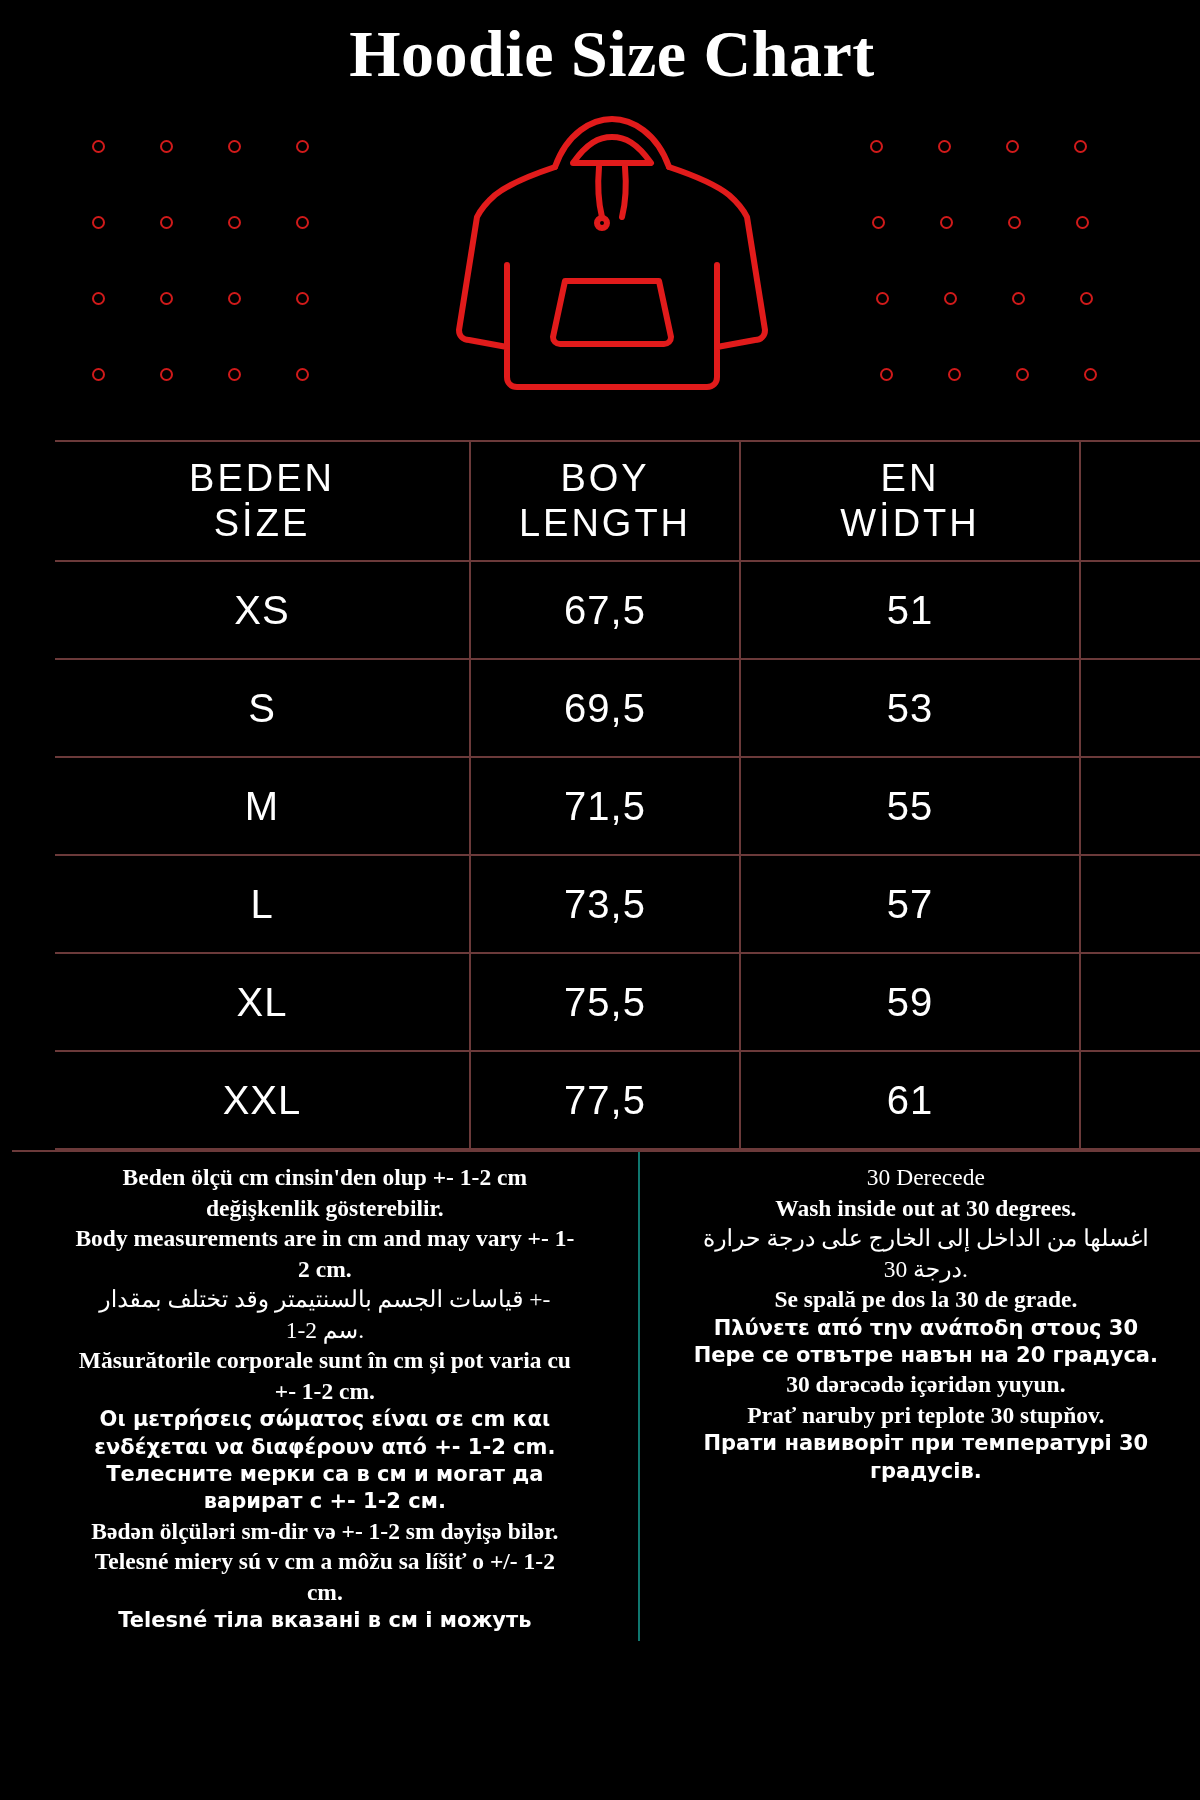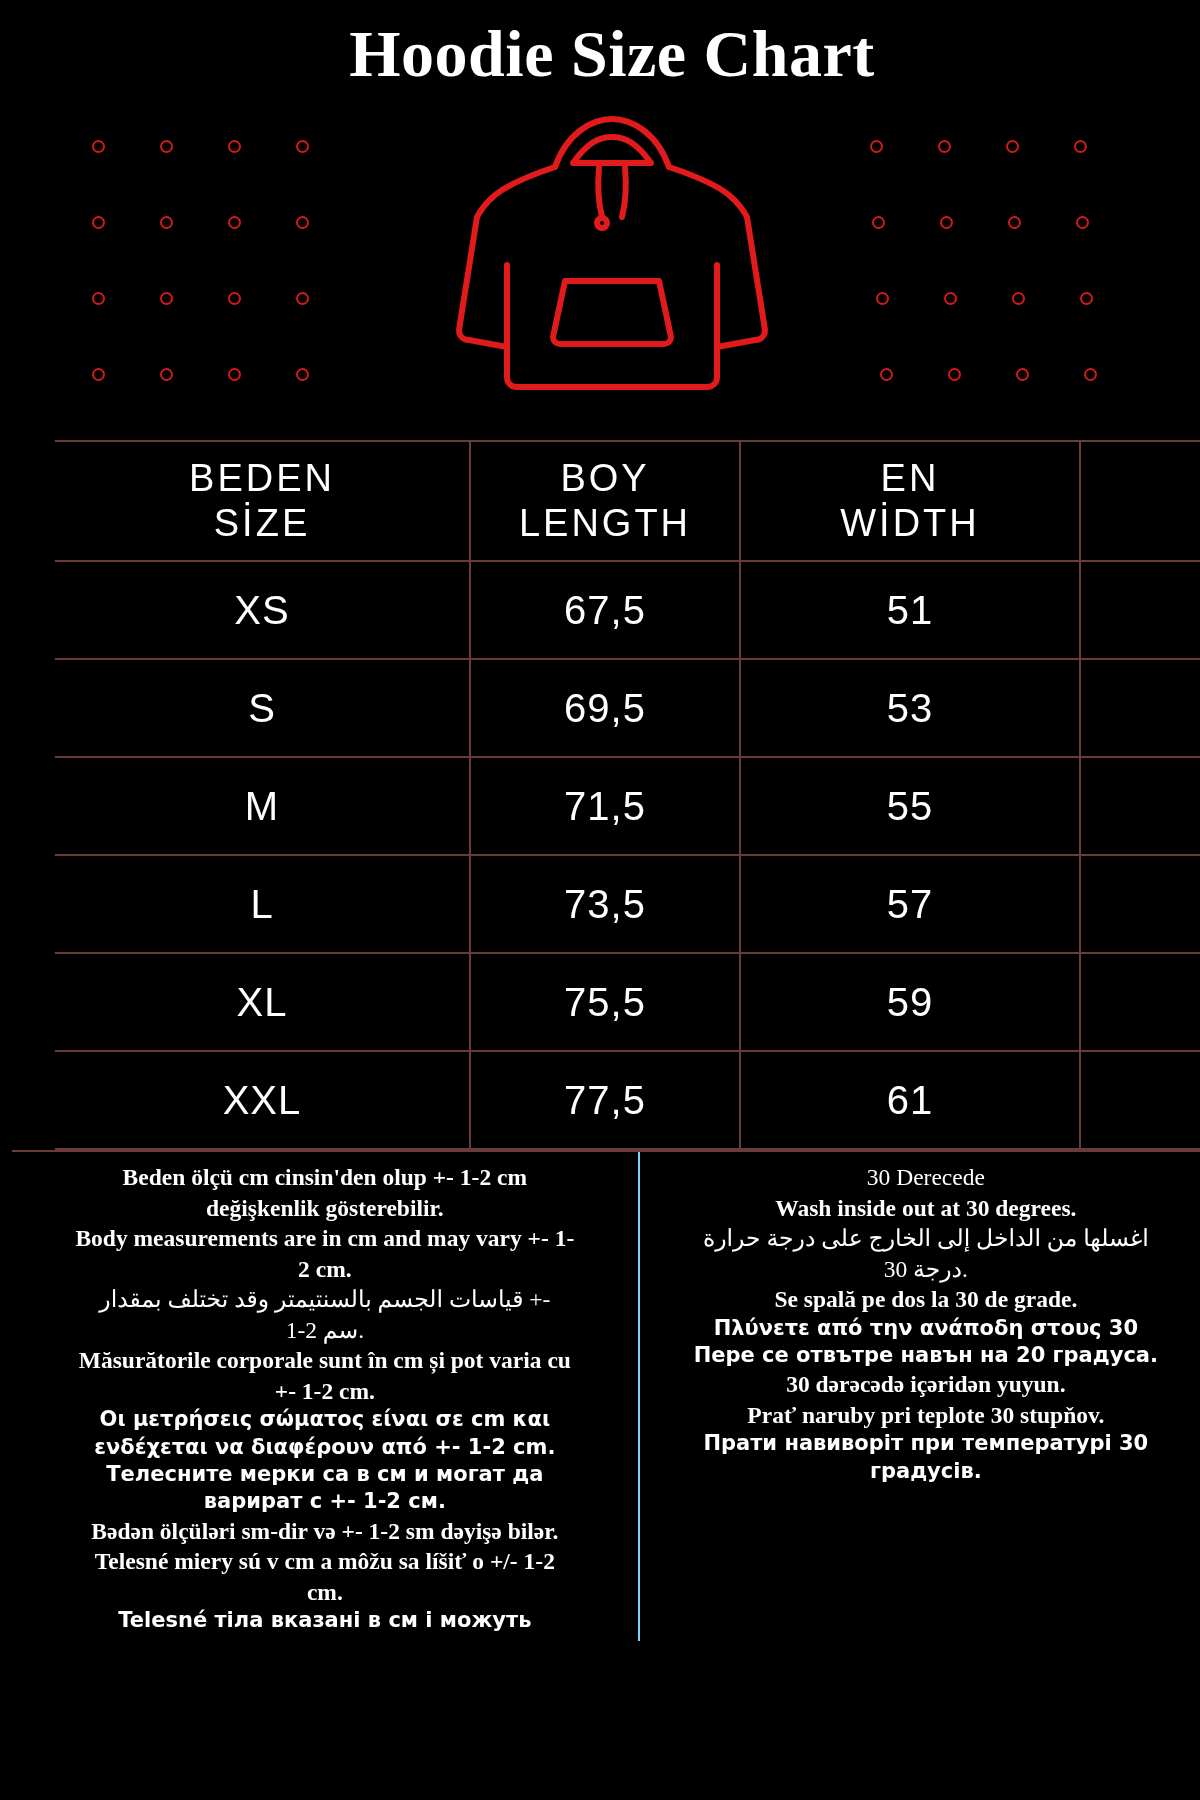--- a/index.html
+++ b/index.html
@@ -130,21 +130,21 @@
     box-sizing: border-box;
     padding: 10px 8px 6px 8px;
     font-family: "Liberation Serif", serif;
     font-size: 23.5px;
     line-height: 1.30;
     text-align: center;
     color: #ffffff;
   }
   .note-left {
     width: 658px;
-    border-right: 2px solid #7dd3fc;
+    border-right: 2px solid #0f766e;
     font-weight: bold;
   }
   .note-right {
     width: 600px;
     font-weight: bold;
   }
   .note-line { display: block; }
   .note-line.reg { font-weight: 400; }
   .note-line.sans { font-family: "DejaVu Sans", sans-serif; font-weight: 700; font-size: 21px; }
   .note-line.serifreg { font-family: "Liberation Serif", serif; font-weight: 400; }

